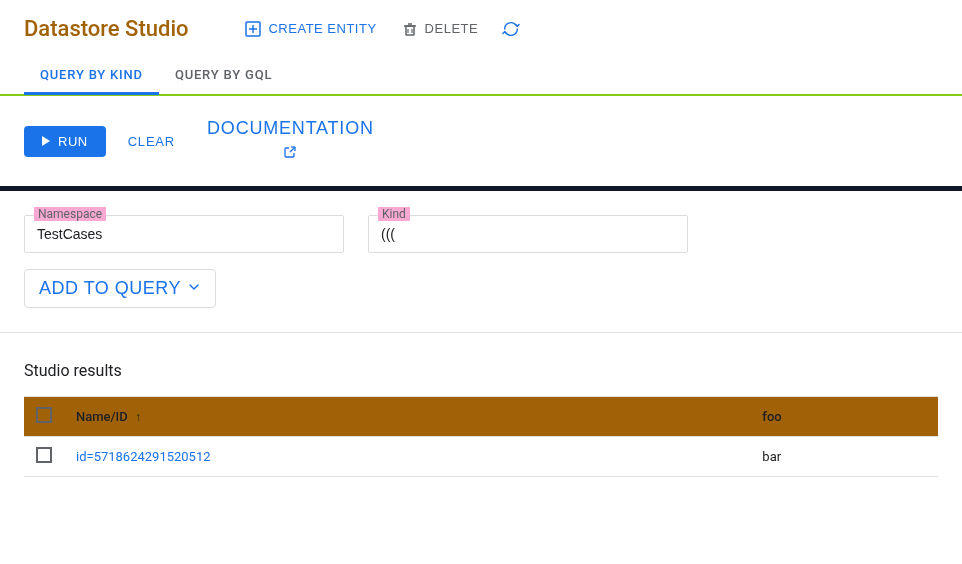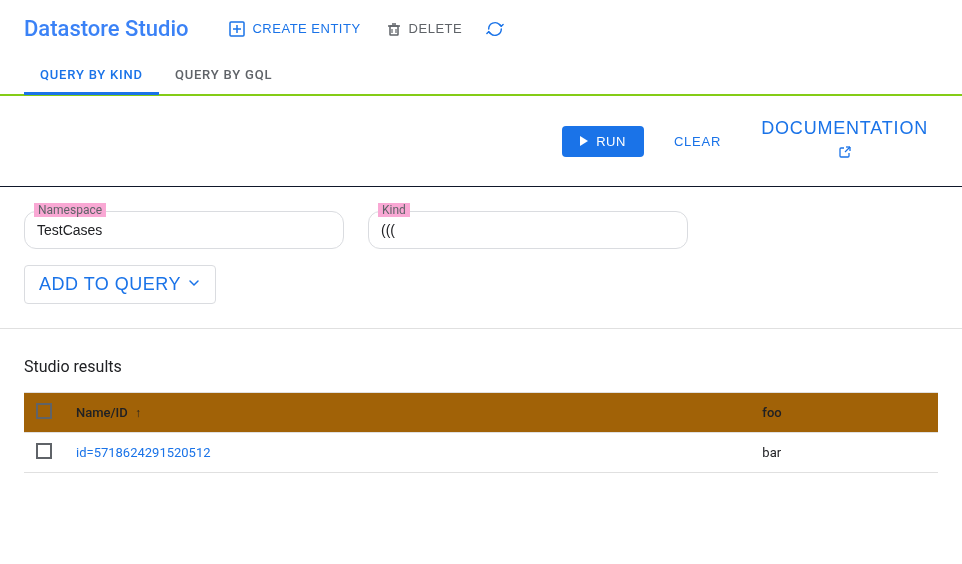--- a/index.html
+++ b/index.html
@@ -7,22 +7,22 @@
 
     .header {
       display: flex;
       align-items: center;
       padding: 16px 24px;
       gap: 24px;
     }
     .header-title {
       font-size: 22px;
       font-weight: 500;
-      color: #3b82f6;
-      margin-right: 16px;
+      color: #a16207;
+      margin-right: 32px;
     }
     .header-btn {
       display: flex;
       align-items: center;
       gap: 6px;
       font-size: 13px;
       font-weight: 500;
       color: #5f6368;
       background: none;
       border: none;
@@ -61,23 +61,22 @@
     }
     .tab.active {
       color: #1a73e8;
       border-bottom: 3px solid #1a73e8;
     }
 
     .toolbar {
       display: flex;
       align-items: center;
       padding: 14px 24px;
-      gap: 20px;
-      border-bottom: 1px solid #0f172a;
-      justify-content: flex-end;
+      gap: 12px;
+      border-bottom: 5px solid #0f172a;
     }
     .btn-run {
       display: flex;
       align-items: center;
       gap: 8px;
       background: #1a73e8;
       color: #fff;
       border: none;
       border-radius: 4px;
       padding: 8px 18px;
@@ -128,21 +127,21 @@
       font-size: 12px;
       color: #5f6368;
       position: absolute;
       top: -8px;
       left: 10px;
       background: #f9a8d4;
       padding: 0 4px;
     }
     .field-group input {
       border: 1px solid #dadce0;
-      border-radius: 12px;
+      border-radius: 2px;
       padding: 10px 12px;
       font-size: 14px;
       color: #202124;
       outline: none;
       width: 320px;
     }
     .field-group.kind input {
       width: 320px;
     }
 

